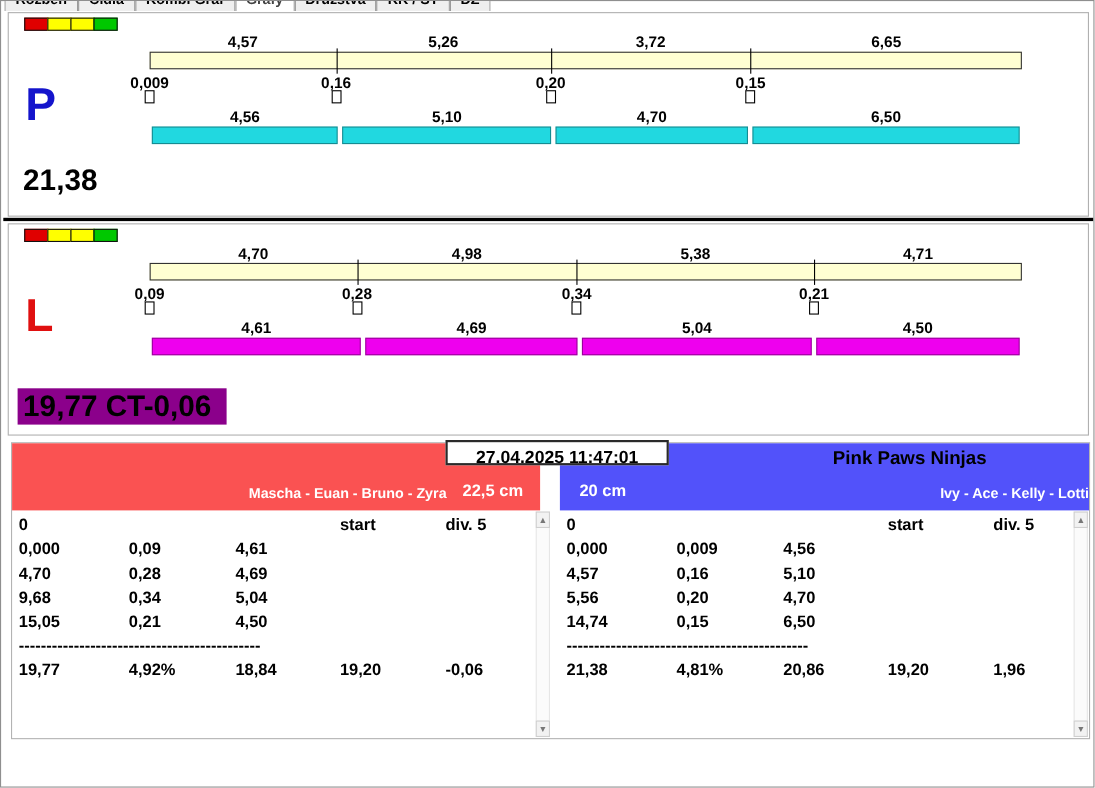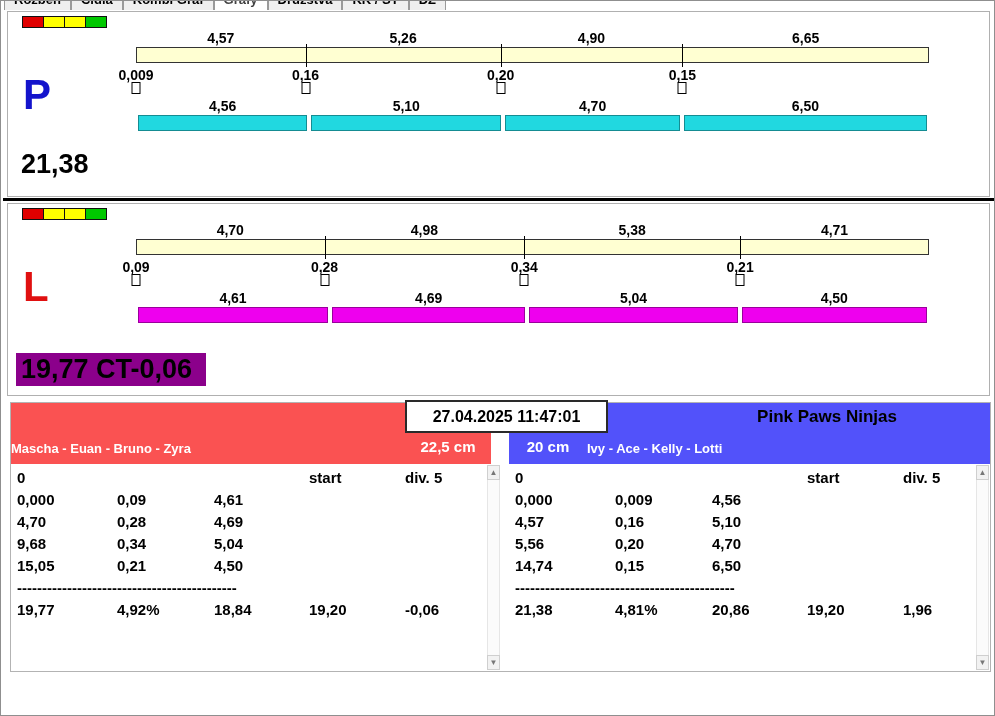--- a/index.html
+++ b/index.html
@@ -33,27 +33,27 @@
   .legseg{position:absolute;top:0;height:16px;border:1px solid rgba(0,0,0,.35);}
   .divider{position:absolute;left:2px;top:197px;width:991px;height:3px;background:#000;}
 
   
   .board{position:absolute;left:9px;top:401px;width:981px;height:270px;border:1px solid #b3b3b3;background:#fff;}
   .team-red{position:absolute;left:10px;top:402px;width:480px;height:61px;}
   .team-blue{position:absolute;left:508px;top:402px;width:481px;height:61px;}
   .hdr-title{position:absolute;top:406px;height:22px;font-size:17px;font-weight:bold;text-align:center;color:#000;z-index:2;}
   .left-title{left:10px;width:395px;}
   .right-title{left:607px;width:382px;margin-left:28px;}
-  .hdr-members{position:absolute;top:440px;font-size:13px;font-weight:bold;color:#fff;text-align:left;z-index:2;}
+  .hdr-members{position:absolute;top:440px;font-size:13px;font-weight:bold;color:#fff;text-align:right;z-index:2;}
   .left-members{left:10px;width:395px;}
   .right-members{left:586px;width:403px;}
   .hdr-height{position:absolute;top:437px;font-size:15px;font-weight:bold;color:#fff;text-align:center;z-index:2;}
   .left-height{left:404px;width:86px;}
   .right-height{left:508px;width:78px;}
-  .ts-box{position:absolute;left:404px;top:399px;width:203px;height:33px;background:#fff;border:2px solid #2a2a2a;
+  .ts-box{position:absolute;left:404px;top:399px;width:203px;height:23px;background:#fff;border:2px solid #2a2a2a;
           z-index:3;font-size:16px;font-weight:bold;text-align:center;line-height:29px;color:#000;}
 
   .tbl{position:absolute;display:grid;grid-template-columns:100px 97px 95px 96px 80px;grid-auto-rows:22px;z-index:2;}
   #tblL{left:16px;top:468px;width:468px;}
   #tblR{left:514px;top:468px;width:468px;}
   .cell{font-size:15px;font-weight:bold;white-space:nowrap;color:#000;}
   .sep{grid-column:1/6;max-width:285px;overflow:hidden;}
 
   .sbar{position:absolute;top:464px;width:13px;height:205px;display:flex;flex-direction:column;z-index:2;}
   #sbarL{left:486px;} #sbarR{left:975px;}
@@ -80,21 +80,21 @@
     <div class="legend">
         <span class="lgsq" style="background: rgb(224, 0, 0);"></span>
         <span class="lgsq" style="background: rgb(255, 255, 0);"></span>
         <span class="lgsq" style="background: rgb(255, 255, 0);"></span>
         <span class="lgsq" style="background: rgb(0, 200, 0);"></span>
       </div>
     <div class="big-letter" style="color: rgb(20, 20, 204);">P</div>
     <div class="row-abs split-labels">
         <span class="num" style="left: 10.6876%;">4,57</span>
         <span class="num" style="left: 33.6763%;">5,26</span>
-        <span class="num" style="left: 57.4369%;">4,90</span>
+        <span class="num" style="left: 57.4369%;">3,72</span>
         <span class="num" style="left: 84.4481%;">6,65</span>
       </div>
     <div class="split-bar" style="background: rgb(255, 255, 210);">
         <i class="tick" style="left: 21.3751%;"></i>
         <i class="tick" style="left: 45.9775%;"></i>
         <i class="tick" style="left: 68.8962%;"></i>
       </div>
     <div class="row-abs change-labels">
         <span class="num" style="left: 0%;">0,009</span>
         <span class="num" style="left: 21.3751%;">0,16</span>

